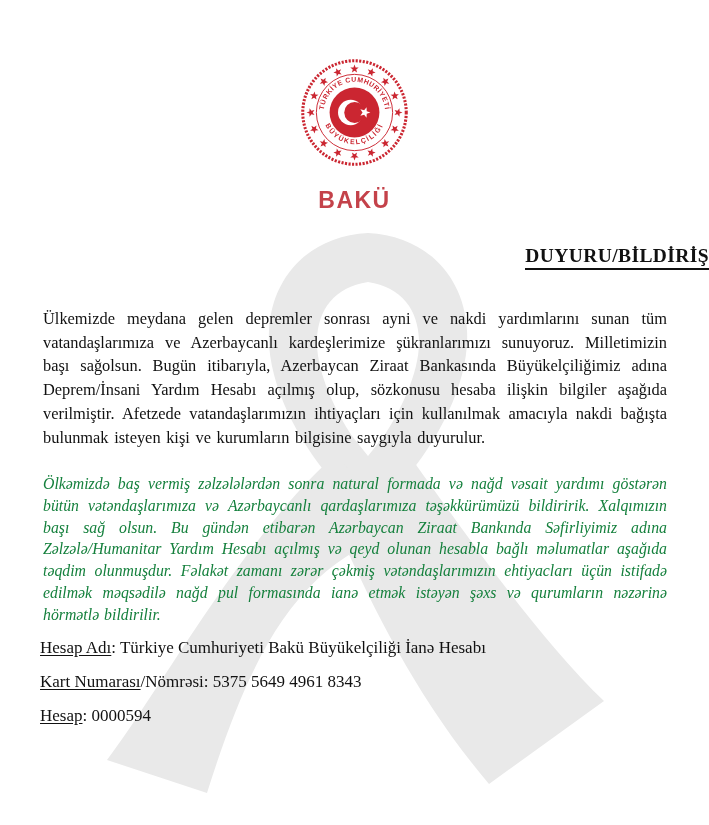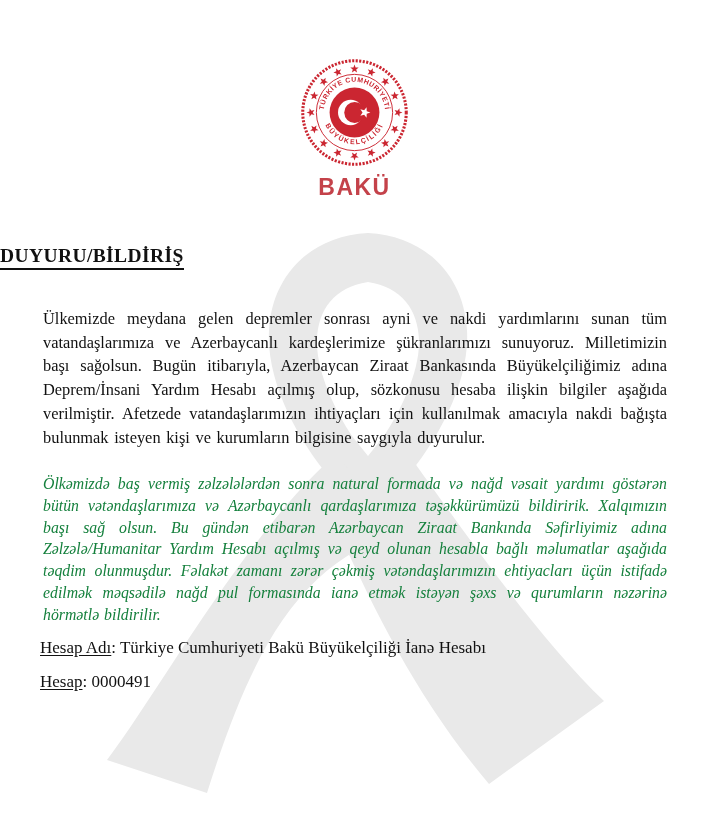--- a/index.html
+++ b/index.html
@@ -15,25 +15,25 @@
   .seal-svg{display:inline-block;}
   .seal-rope{fill:none;stroke:var(--seal-red,#cb2631);stroke-width:3.2;stroke-dasharray:2.2 1.5;}
   .seal-thin{fill:none;stroke:var(--seal-red,#cb2631);stroke-width:1;}
   .seal-star{fill:var(--seal-red,#cb2631);}
   .seal-arc-text{fill:var(--seal-red,#cb2631);font-family:"Liberation Sans",sans-serif;
     font-size:7.2px;font-weight:bold;letter-spacing:0.6px;}
   .seal-arc-text.bottom{letter-spacing:1.6px;}
   .flag-disc{fill:var(--seal-red,#cb2631);}
   .flag-white{fill:#fff;}
   .city{
-    font-family:"Liberation Sans",sans-serif;font-weight:bold;
+    margin-top:13px;font-family:"Liberation Sans",sans-serif;font-weight:bold;
     font-size:23px;letter-spacing:1.5px;color:var(--city-red,#c4424a);
   }
 
-  .heading{position:absolute;top:245px;left:0;width:100%;text-align:left;}
+  .heading{position:absolute;top:245px;left:0;width:100%;text-align:right;}
   .heading span{
     display:inline-block;font-size:19.5px;font-weight:bold;letter-spacing:0.4px;
     border-bottom:2.2px solid var(--text-color,#111);padding-bottom:1px;
   }
 
   .par{position:absolute;left:43px;width:624px;margin:0;text-align:justify;}
   .par-tr{top:307px;font-weight:normal;font-size:16.4px;line-height:23.7px;word-spacing:1.5px;}
   .par-az{top:473px;font-style:italic;font-size:15.8px;line-height:21.8px;word-spacing:1px;color:#15803d;}
 
   .details{position:absolute;top:637px;left:40px;width:624px;font-size:17px;}
@@ -108,18 +108,21 @@
 
     <p class="par par-tr">Ülkemizde meydana gelen depremler sonrası ayni ve nakdi yardımlarını sunan tüm vatandaşlarımıza ve Azerbaycanlı kardeşlerimize şükranlarımızı sunuyoruz. Milletimizin başı sağolsun. Bugün itibarıyla, Azerbaycan Ziraat Bankasında Büyükelçiliğimiz adına Deprem/İnsani Yardım Hesabı açılmış olup, sözkonusu hesaba ilişkin bilgiler aşağıda verilmiştir. Afetzede vatandaşlarımızın ihtiyaçları için kullanılmak amacıyla nakdi bağışta bulunmak isteyen kişi ve kurumların bilgisine saygıyla duyurulur.</p>
 
     <p class="par par-az">Ölkəmizdə baş vermiş zəlzələlərdən sonra natural formada və nağd vəsait yardımı göstərən bütün vətəndaşlarımıza və Azərbaycanlı qardaşlarımıza təşəkkürümüzü bildiririk. Xalqımızın başı sağ olsun. Bu gündən etibarən Azərbaycan Ziraat Bankında Səfirliyimiz adına Zəlzələ/Humanitar Yardım Hesabı açılmış və qeyd olunan hesabla bağlı məlumatlar aşağıda təqdim olunmuşdur. Fəlakət zamanı zərər çəkmiş vətəndaşlarımızın ehtiyacları üçün istifadə edilmək məqsədilə nağd pul formasında ianə etmək istəyən şəxs və qurumların nəzərinə hörmətlə bildirilir.</p>
 
     <div class="details">
       <p class="detail-row">
         <span class="detail-label">Hesap Adı</span><span></span><span>: </span><span>Türkiye Cumhuriyeti Bakü Büyükelçiliği İanə Hesabı</span>
       </p>
       <p class="detail-row">
-        <span class="detail-label">Hesap</span><span></span><span>: </span><span>0000491</span>
+        <span class="detail-label">Kart Numarası</span><span>/Nömrəsi</span><span>: </span><span>5375 5649 4961 8343</span>
+      </p>
+      <p class="detail-row">
+        <span class="detail-label">Hesap</span><span></span><span>: </span><span>0000594</span>
       </p>
     </div>
 
   </div>
 </div>
 
 </body></html>

